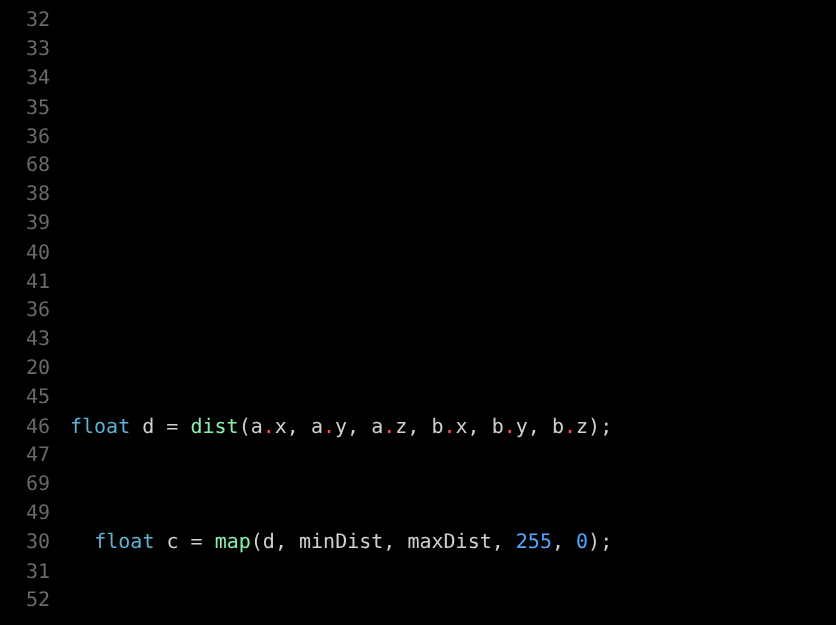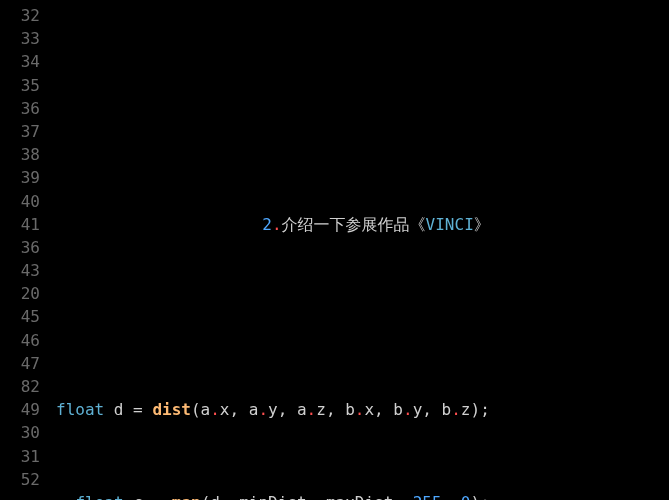--- a/index.html
+++ b/index.html
@@ -23,62 +23,61 @@
     flex-shrink: 0;
     padding-right: 10px;
   }
   .code {
     padding-left: 6px;
     white-space: pre;
   }
   .line { min-height: 1.45em; text-align: right; }
   .tok-type    { color: #5fb1d4; }  
   .tok-ident   { color: #d0d0d0; }
-  .tok-func    { color: #fdba74; font-weight: bold; }
+  .tok-func    { color: #86efac; }
   .tok-num     { color: #4fa8ff; }  
   .tok-punct   { color: #d0d0d0; }
   .tok-dot     { color: #ff4f4f; }
   .tok-title   { color: #d0d0d0; }
   .tok-titlenum{ color: #4fa8ff; }  
   .tok-bracket { color: #d0d0d0; }
 </style>
 </head>
 <body>
 
 <div class="editor">
 
   <div class="gutter">
     <div class="line">32</div>
     <div class="line">33</div>
     <div class="line">34</div>
     <div class="line">35</div>
     <div class="line">36</div>
-    <div class="line">37</div>
+    <div class="line">68</div>
     <div class="line">38</div>
     <div class="line">39</div>
     <div class="line">40</div>
     <div class="line">41</div>
     <div class="line">36</div>
     <div class="line">43</div>
     <div class="line">20</div>
     <div class="line">45</div>
     <div class="line">46</div>
     <div class="line">47</div>
-    <div class="line">82</div>
+    <div class="line">69</div>
     <div class="line">49</div>
     <div class="line">30</div>
     <div class="line">31</div>
     <div class="line">52</div>
   </div>
 
   <div class="code">
     <div class="line"></div>
     <div class="line"></div>
 
-    <div class="line"><span class="tok-titlenum">2</span><span class="tok-dot">.</span><span class="tok-title">介绍一下参展作品</span><span class="tok-bracket">《</span><span class="tok-type">VINCI</span><span class="tok-bracket">》</span></div>
 
     <div class="line"></div>
 
     <div class="line"><span class="tok-type">float</span> <span class="tok-ident">d</span> <span class="tok-punct">=</span> <span class="tok-func">dist</span><span class="tok-punct">(</span><span class="tok-ident">a</span><span class="tok-dot">.</span><span class="tok-ident">x</span><span class="tok-punct">,</span> <span class="tok-ident">a</span><span class="tok-dot">.</span><span class="tok-ident">y</span><span class="tok-punct">,</span> <span class="tok-ident">a</span><span class="tok-dot">.</span><span class="tok-ident">z</span><span class="tok-punct">,</span> <span class="tok-ident">b</span><span class="tok-dot">.</span><span class="tok-ident">x</span><span class="tok-punct">,</span> <span class="tok-ident">b</span><span class="tok-dot">.</span><span class="tok-ident">y</span><span class="tok-punct">,</span> <span class="tok-ident">b</span><span class="tok-dot">.</span><span class="tok-ident">z</span><span class="tok-punct">)</span><span class="tok-punct">;</span></div>
 
     <div class="line"><span class="tok-type">float</span> <span class="tok-ident">c</span> <span class="tok-punct">=</span> <span class="tok-func">map</span><span class="tok-punct">(</span><span class="tok-ident">d</span><span class="tok-punct">,</span> <span class="tok-ident">minDist</span><span class="tok-punct">,</span> <span class="tok-ident">maxDist</span><span class="tok-punct">,</span> <span class="tok-num">255</span><span class="tok-punct">,</span> <span class="tok-num">0</span><span class="tok-punct">)</span><span class="tok-punct">;</span></div>
 
     
 
     

